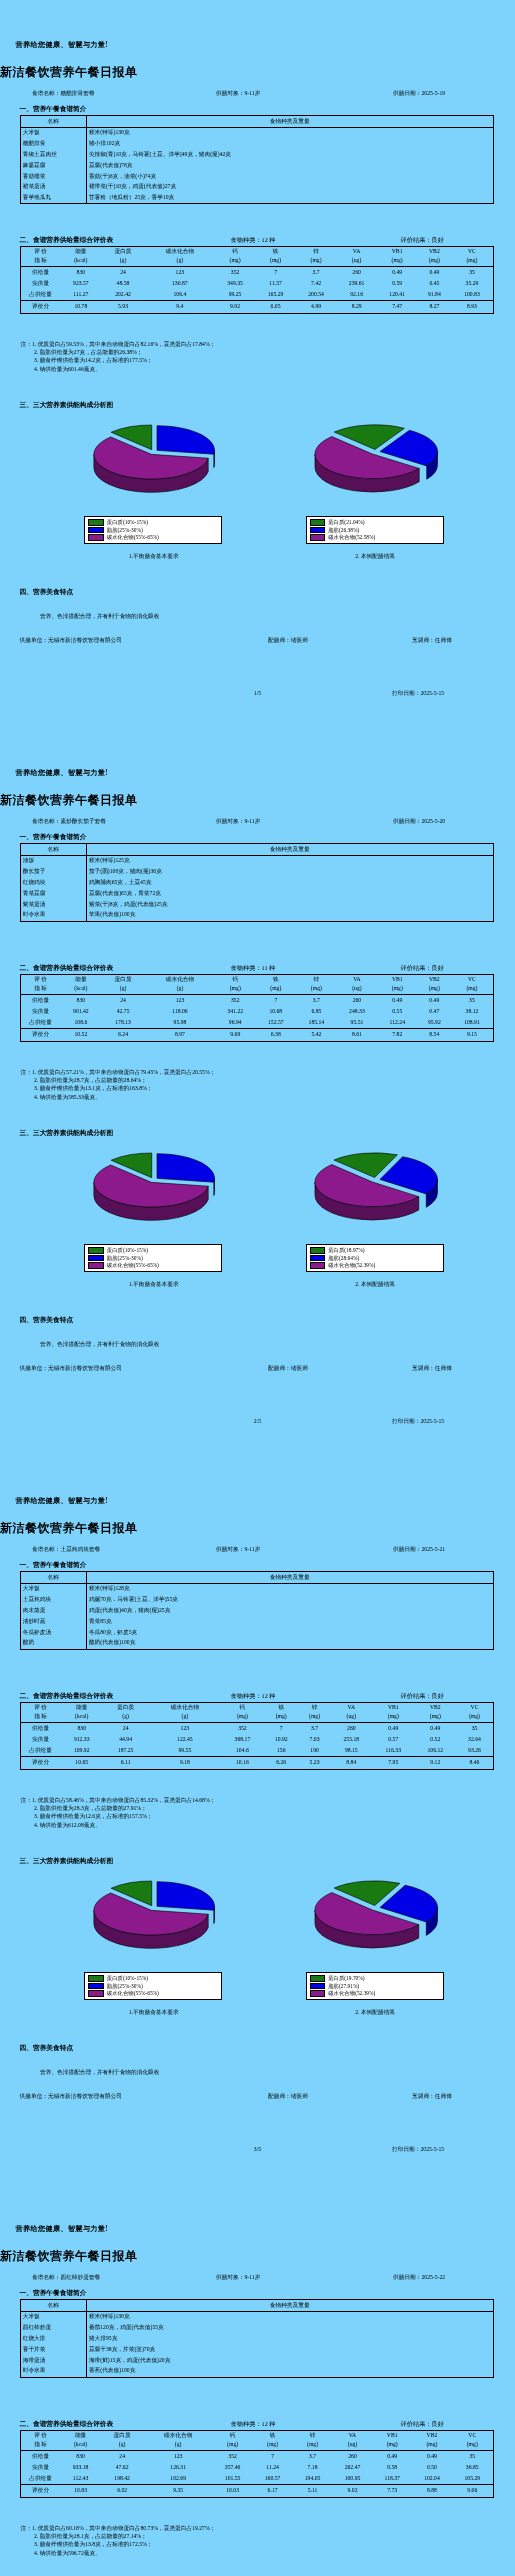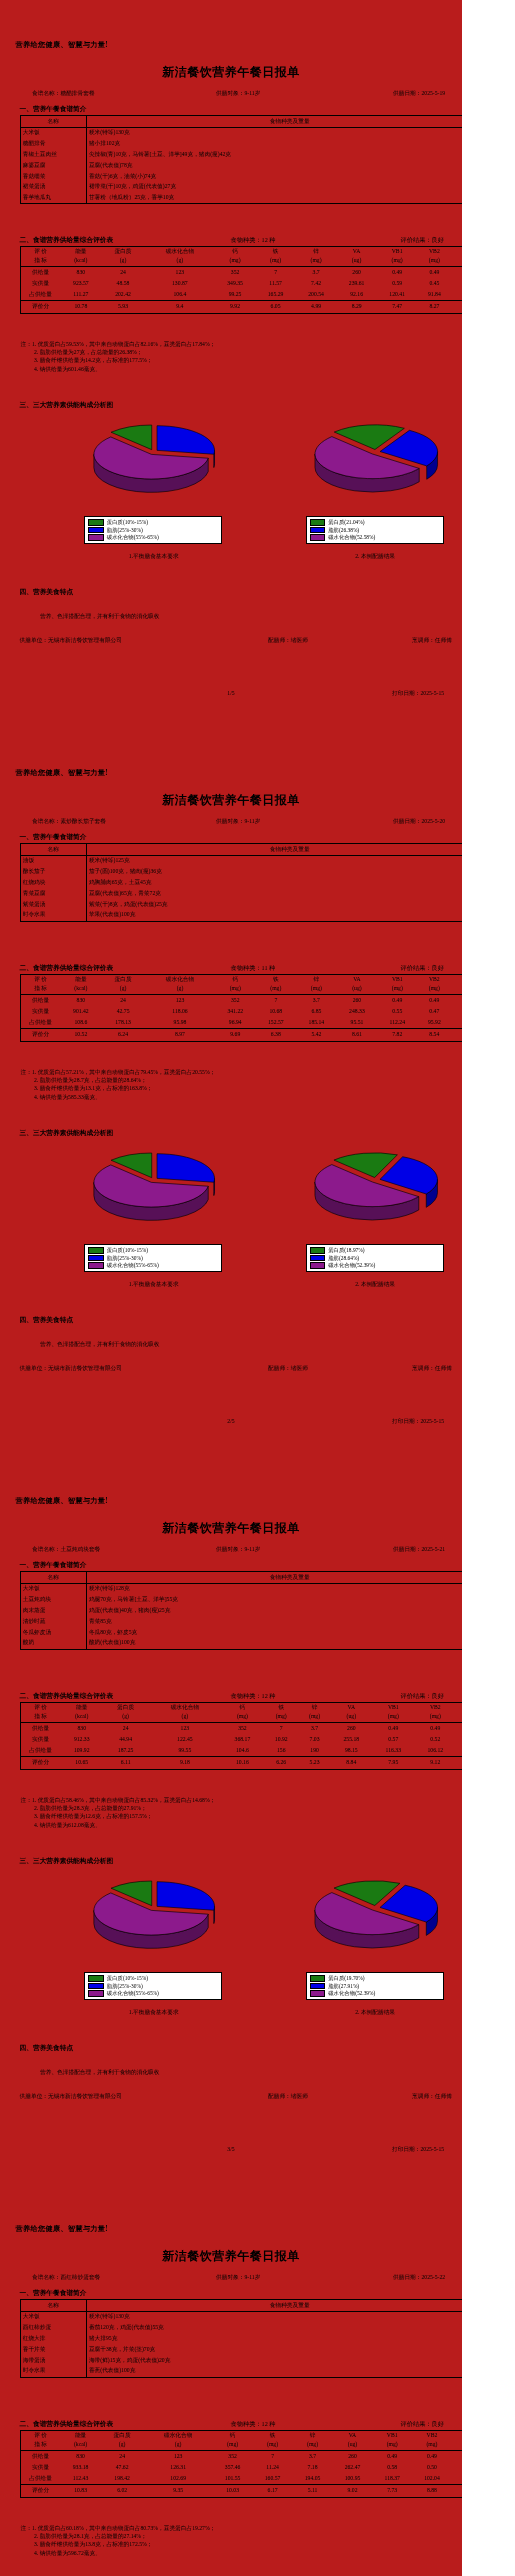--- a/index.html
+++ b/index.html
@@ -1,20 +1,20 @@
 <!DOCTYPE html>
 <html style="font-size:8.2px"><head>
 <meta charset="utf-8">
 <style>
   html,body{margin:0;padding:0;background:#ffffff;}
   body{font-family:"Liberation Serif","DejaVu Serif",serif;color:#000;}
   .doc{width:515px;margin:0 auto;position:relative;}
-  .page{width:462px;height:728px;position:relative;box-sizing:border-box;background:#b91c1c;overflow:hidden;}
+  .page{width:515px;height:728px;position:relative;box-sizing:border-box;background:#7dd3fc;overflow:hidden;}
   .slogan{position:absolute;left:15.5px;top:40px;font-size:7.2px;font-weight:bold;letter-spacing:0.3px;font-family:"Liberation Serif",serif;}
-  .title{position:absolute;left:0;right:0;top:64px;text-align:center;font-size:12px;font-weight:bold;letter-spacing:0.5px;}
+  .title{position:absolute;left:0;right:0;top:64px;text-align:left;font-size:12px;font-weight:bold;letter-spacing:0.5px;}
   .metarow{position:absolute;left:0;right:0;top:90px;height:8.2px;font-size:5.7px;}
   .metarow .m1{position:absolute;left:32px;}
   .metarow .m2{position:absolute;left:216px;}
   .metarow .m3{position:absolute;left:393px;}
   .sec{position:absolute;font-size:6.7px;font-weight:bold;}
   .sec1{left:19.6px;top:105px;}
   .sec2{left:19.6px;top:236px;}
   .sec2 .s2b{position:absolute;left:211px;top:0;white-space:nowrap;font-weight:normal;font-size:6.2px;}
   .sec2 .s2c{position:absolute;left:381px;top:0;white-space:nowrap;font-weight:normal;font-size:6.2px;}
   .sec3{left:19.6px;top:401px;}

